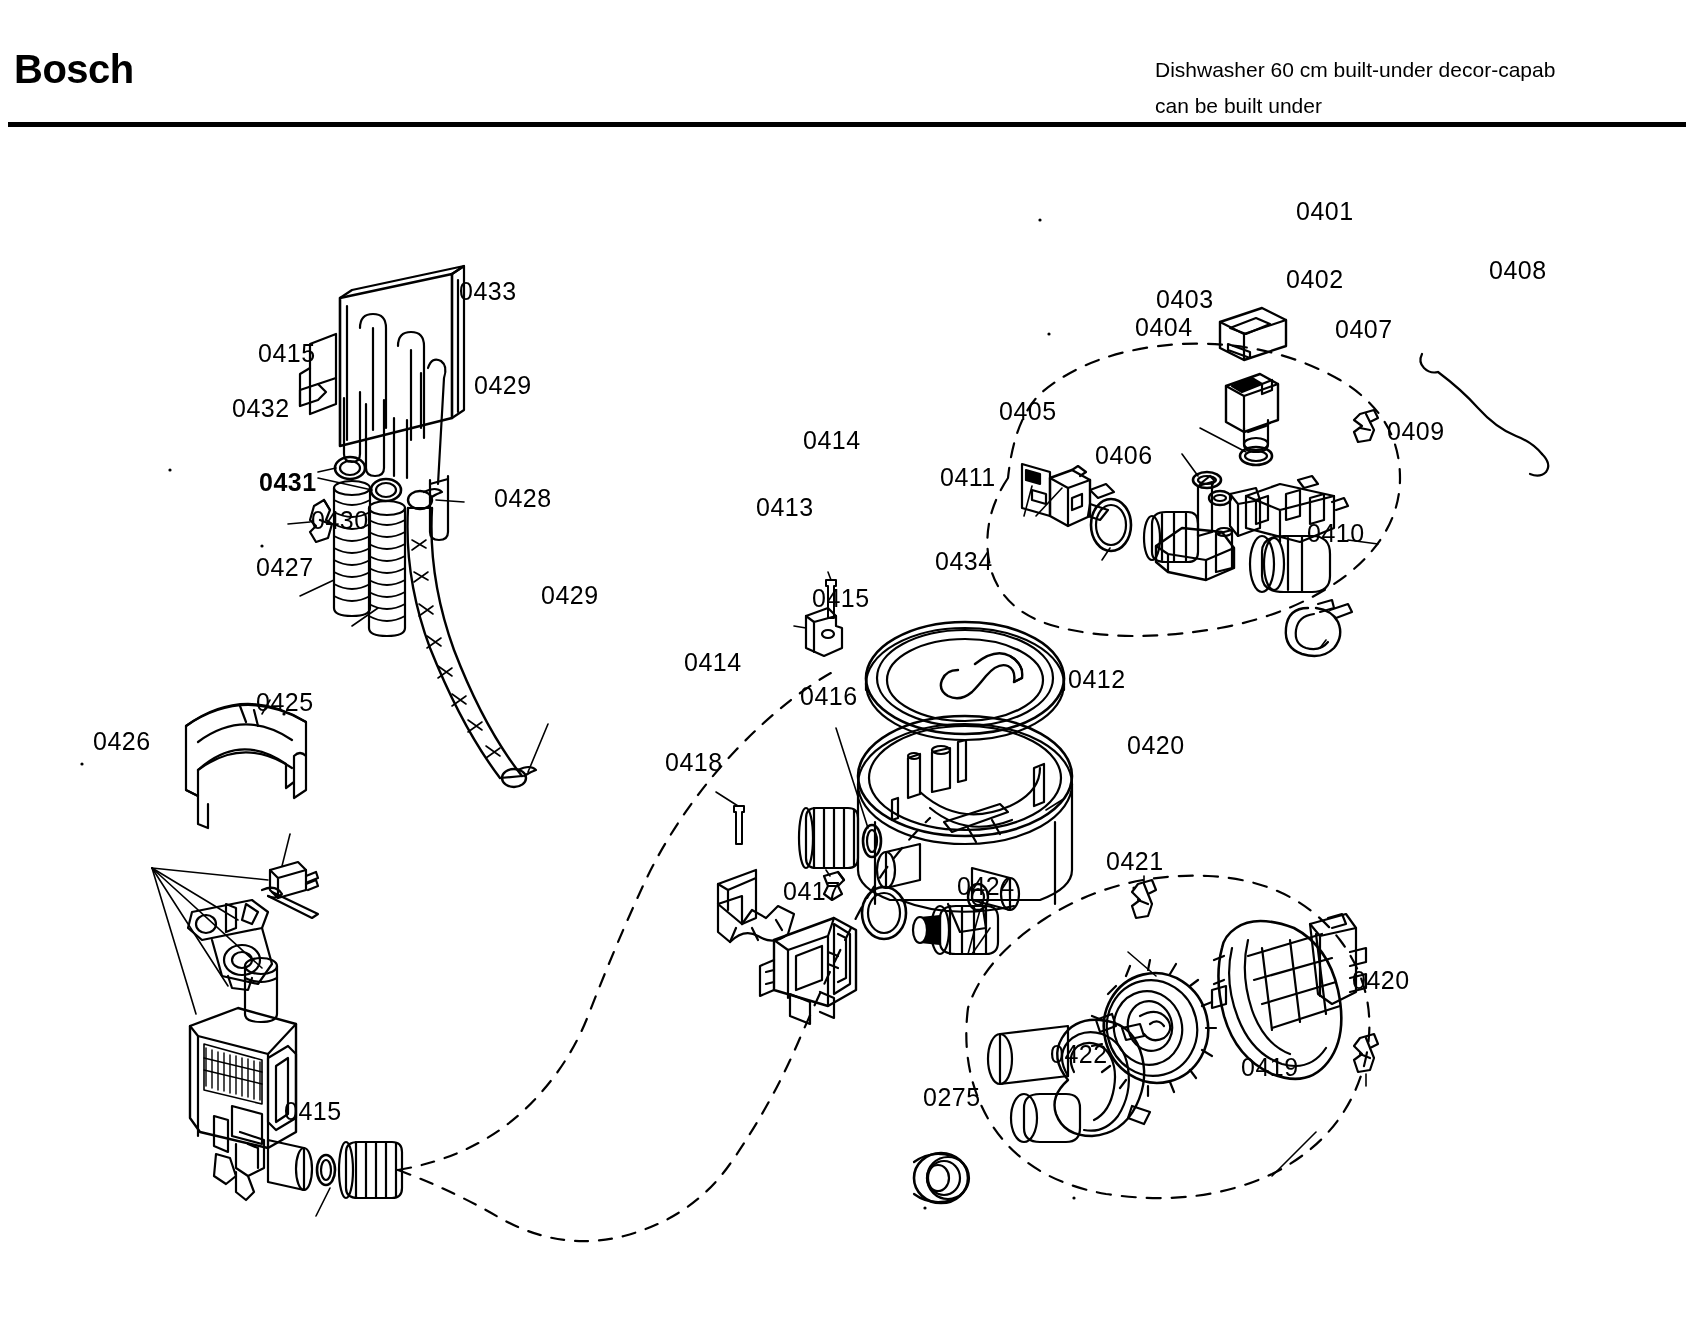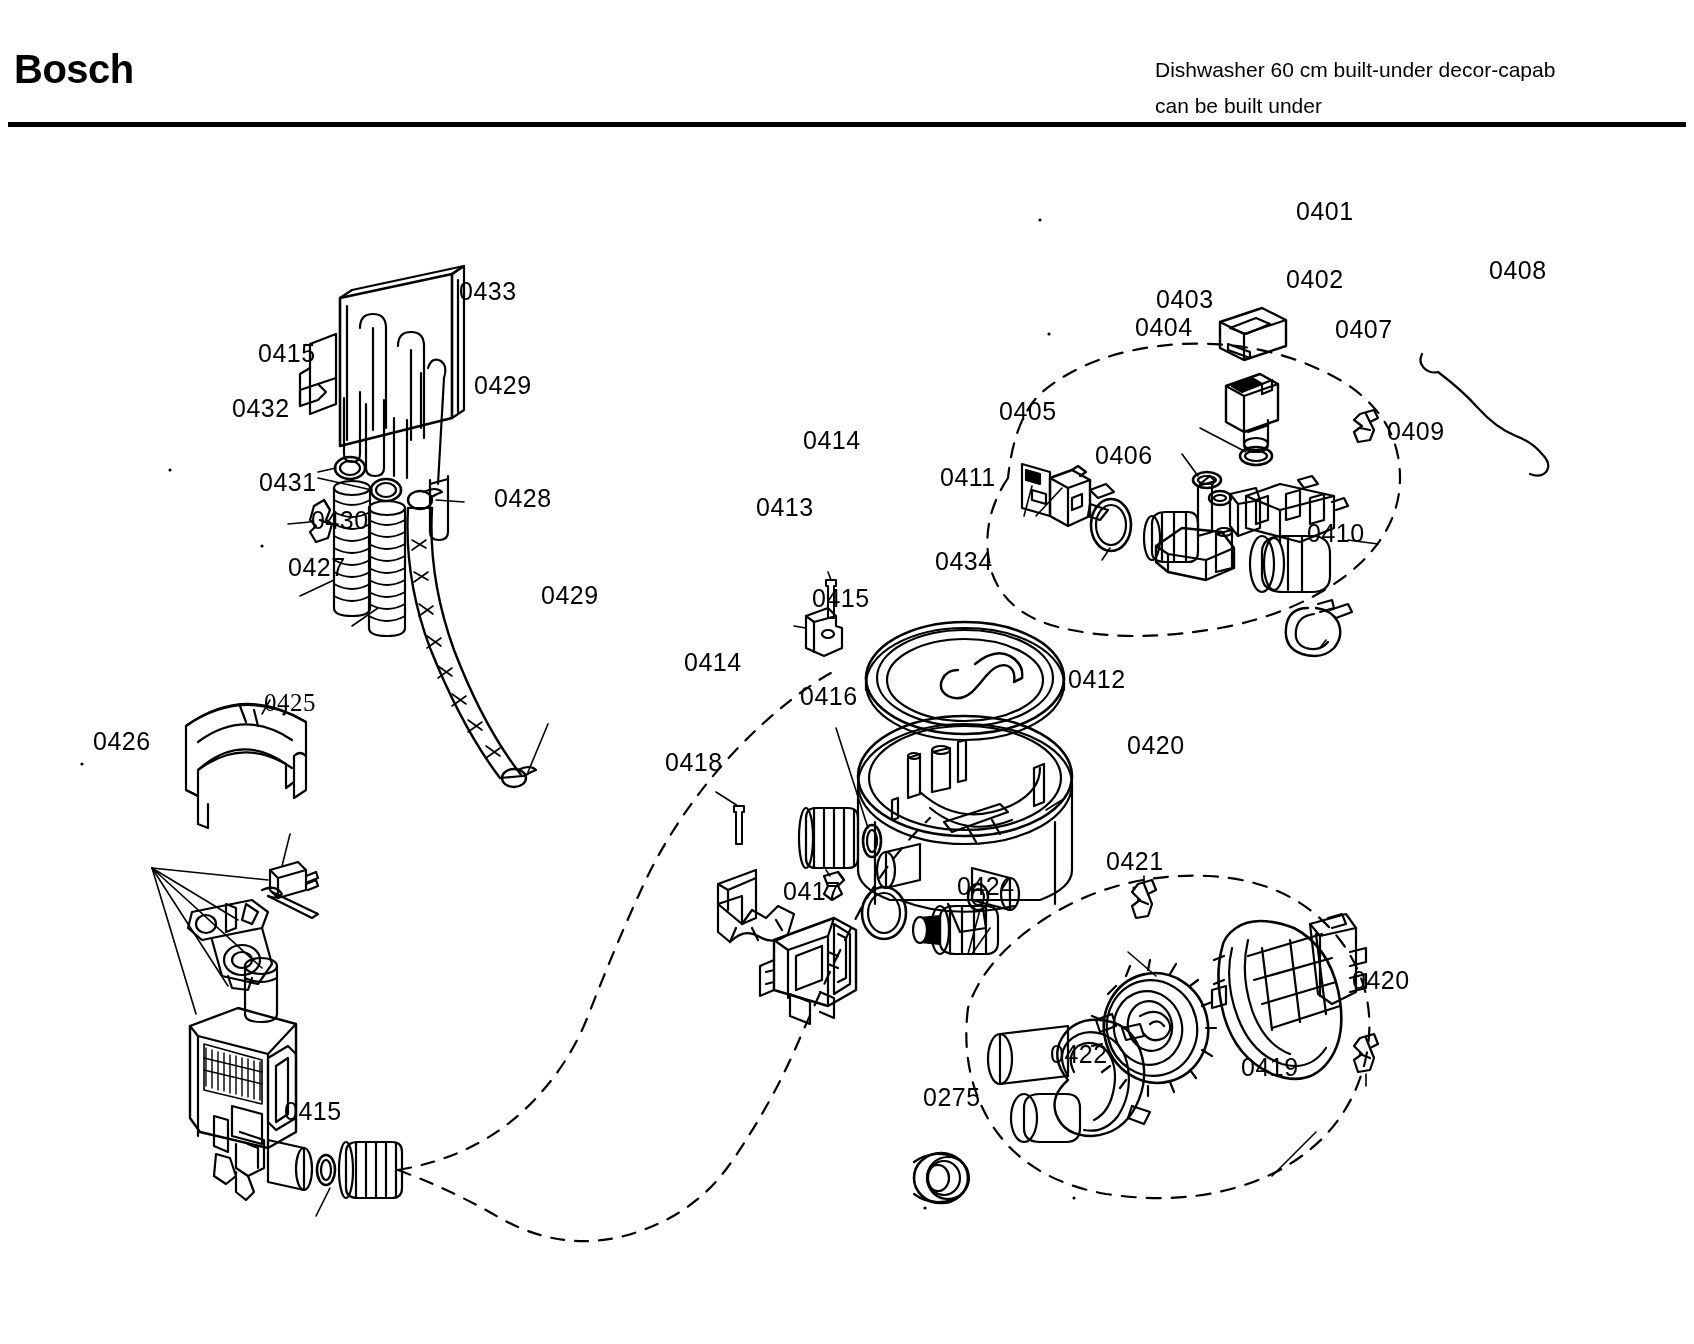--- a/index.html
+++ b/index.html
@@ -607,24 +607,24 @@
     <div class="lab" style="left: 800px; top: 684px;">0416</div>
     <div class="lab" style="left: 783px; top: 879px;">0417</div>
     <div class="lab" style="left: 665px; top: 750px;">0418</div>
     <div class="lab" style="left: 1241px; top: 1055px;">0419</div>
     <div class="lab" style="left: 1127px; top: 733px;">0420</div>
     <div class="lab" style="left: 1352px; top: 968px;">0420</div>
     <div class="lab" style="left: 1106px; top: 811px; margin-top: 38px;">0421</div>
     <div class="lab" style="left: 1050px; top: 1042px;">0422</div>
     <div class="lab" style="left: 923px; top: 1085px;">0275</div>
     <div class="lab" style="left: 957px; top: 838px; margin-top: 36px;">0424</div>
-    <div class="lab" style="left: 264px; top: 690px; font-family: Liberation Serif, serif;">0425</div>
+    <div class="lab" style="left: 256px; top: 690px;">0425</div>
     <div class="lab" style="left: 93px; top: 729px;">0426</div>
-    <div class="lab" style="left: 256px; top: 555px; margin-left: 32px;">0427</div>
+    <div class="lab" style="left: 256px; top: 555px;">0427</div>
     <div class="lab" style="left: 494px; top: 486px;">0428</div>
     <div class="lab" style="left: 474px; top: 373px;">0429</div>
     <div class="lab" style="left: 541px; top: 583px;">0429</div>
     <div class="lab" style="left: 311px; top: 508px;">0430</div>
-    <div class="lab" style="left: 259px; top: 470px;">0431</div>
+    <div class="lab" style="left: 259px; top: 470px; font-weight: bold;">0431</div>
     <div class="lab" style="left: 232px; top: 396px;">0432</div>
     <div class="lab" style="left: 459px; top: 279px;">0433</div>
     <div class="lab" style="left: 935px; top: 549px;">0434</div>
   </div>
 
 </body></html>

